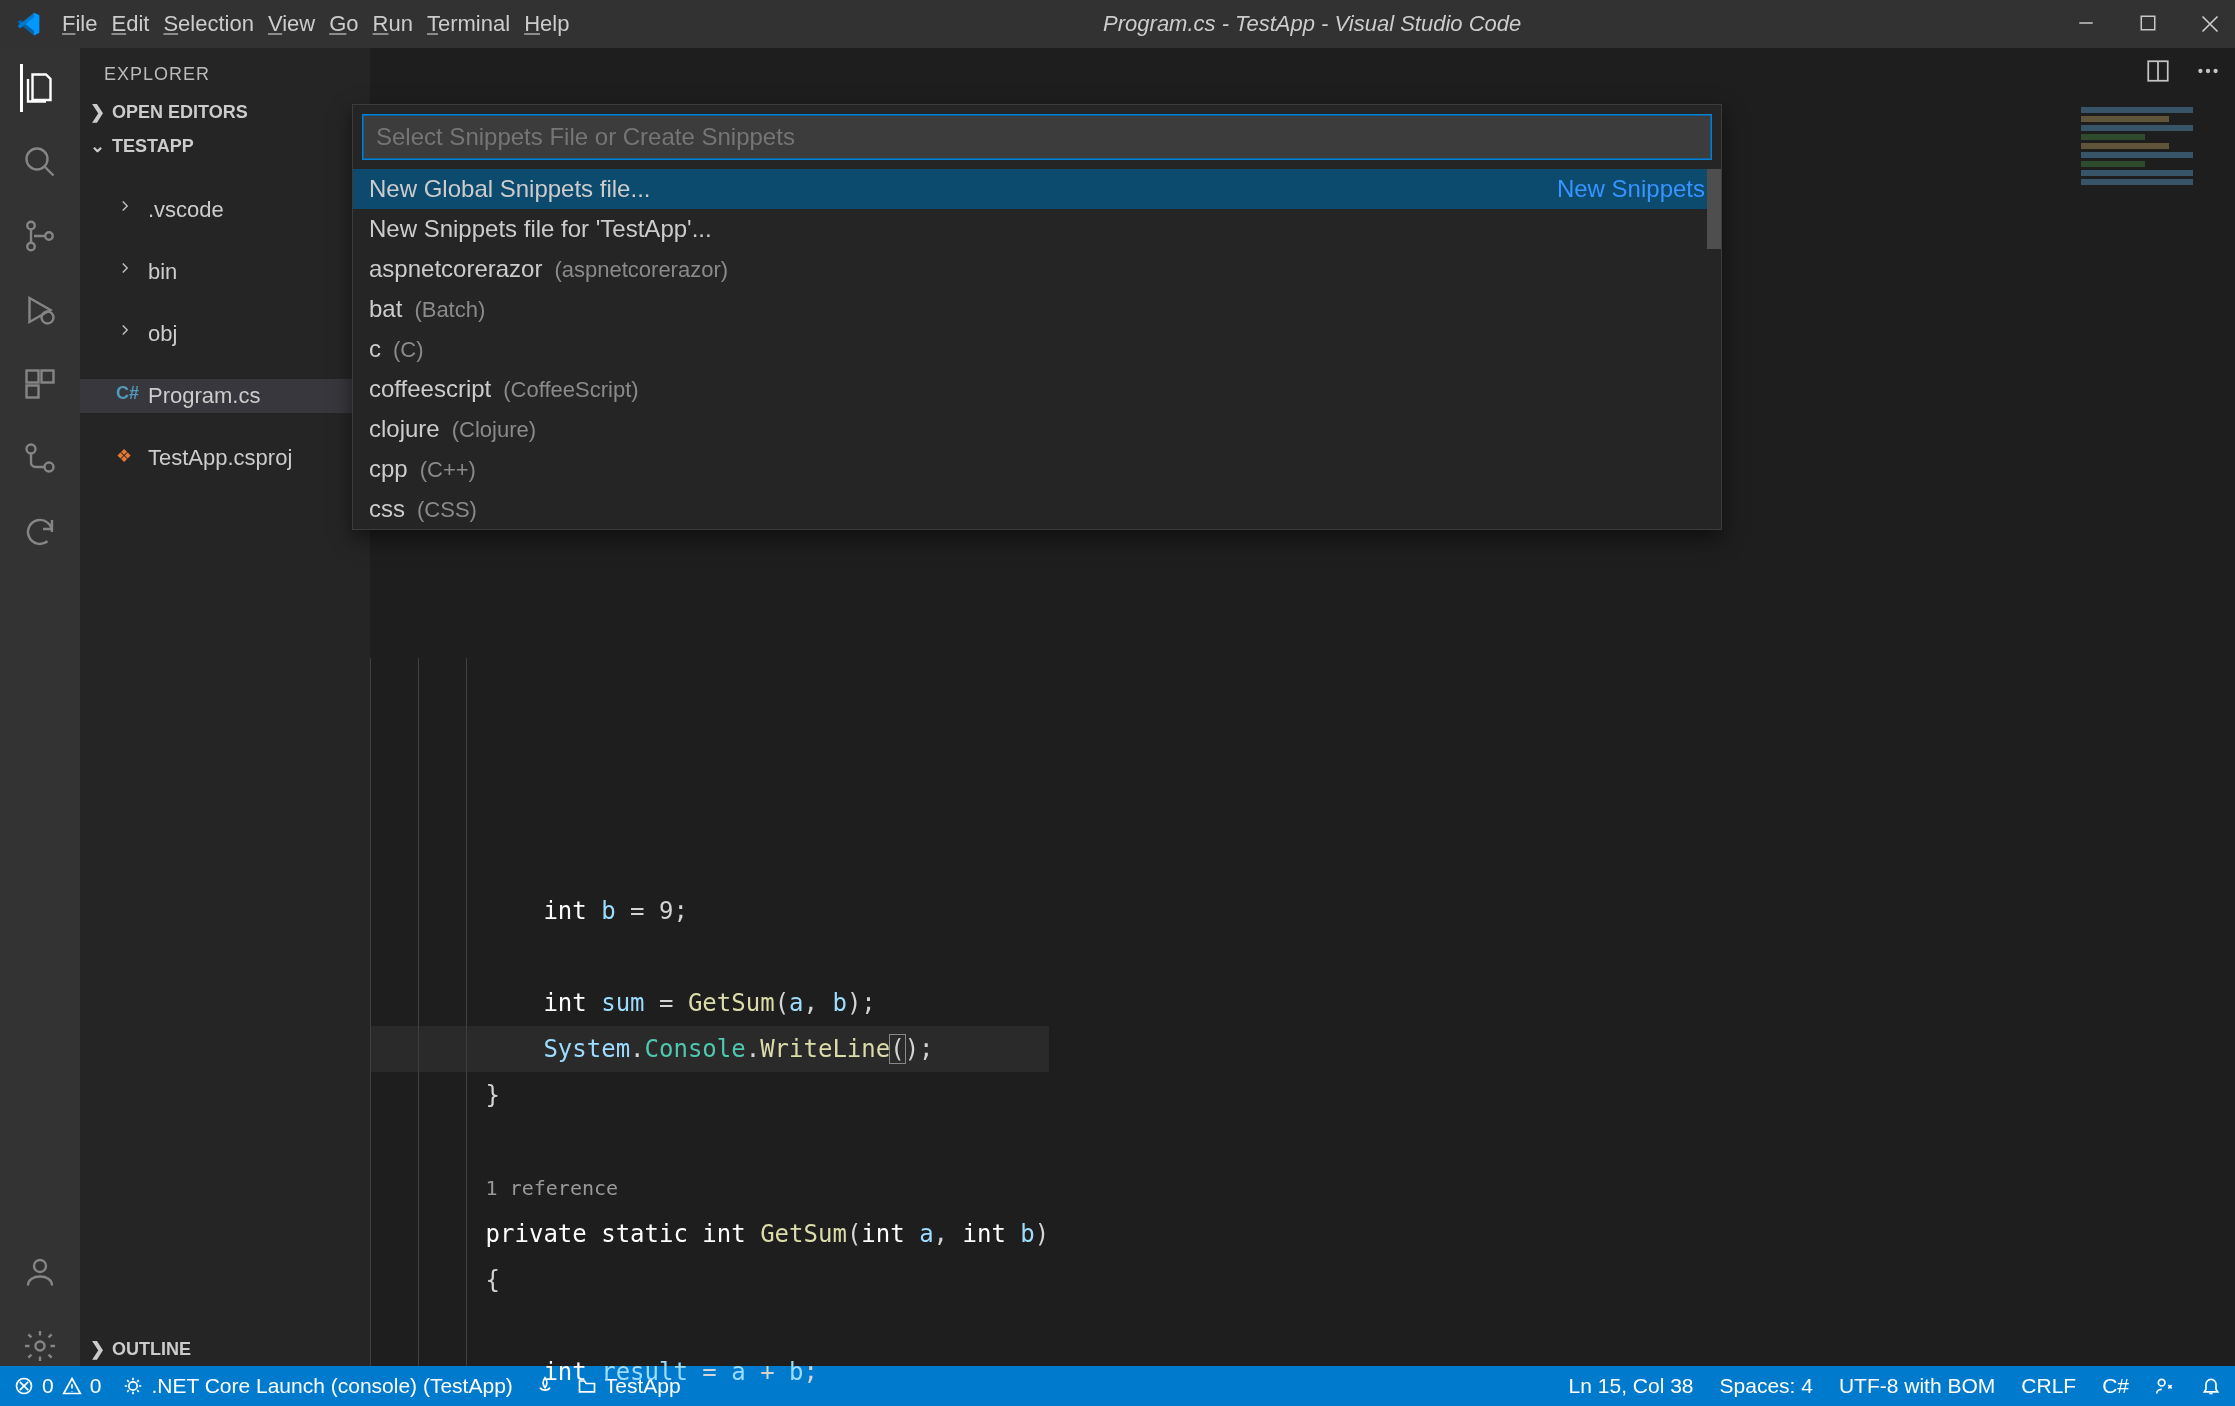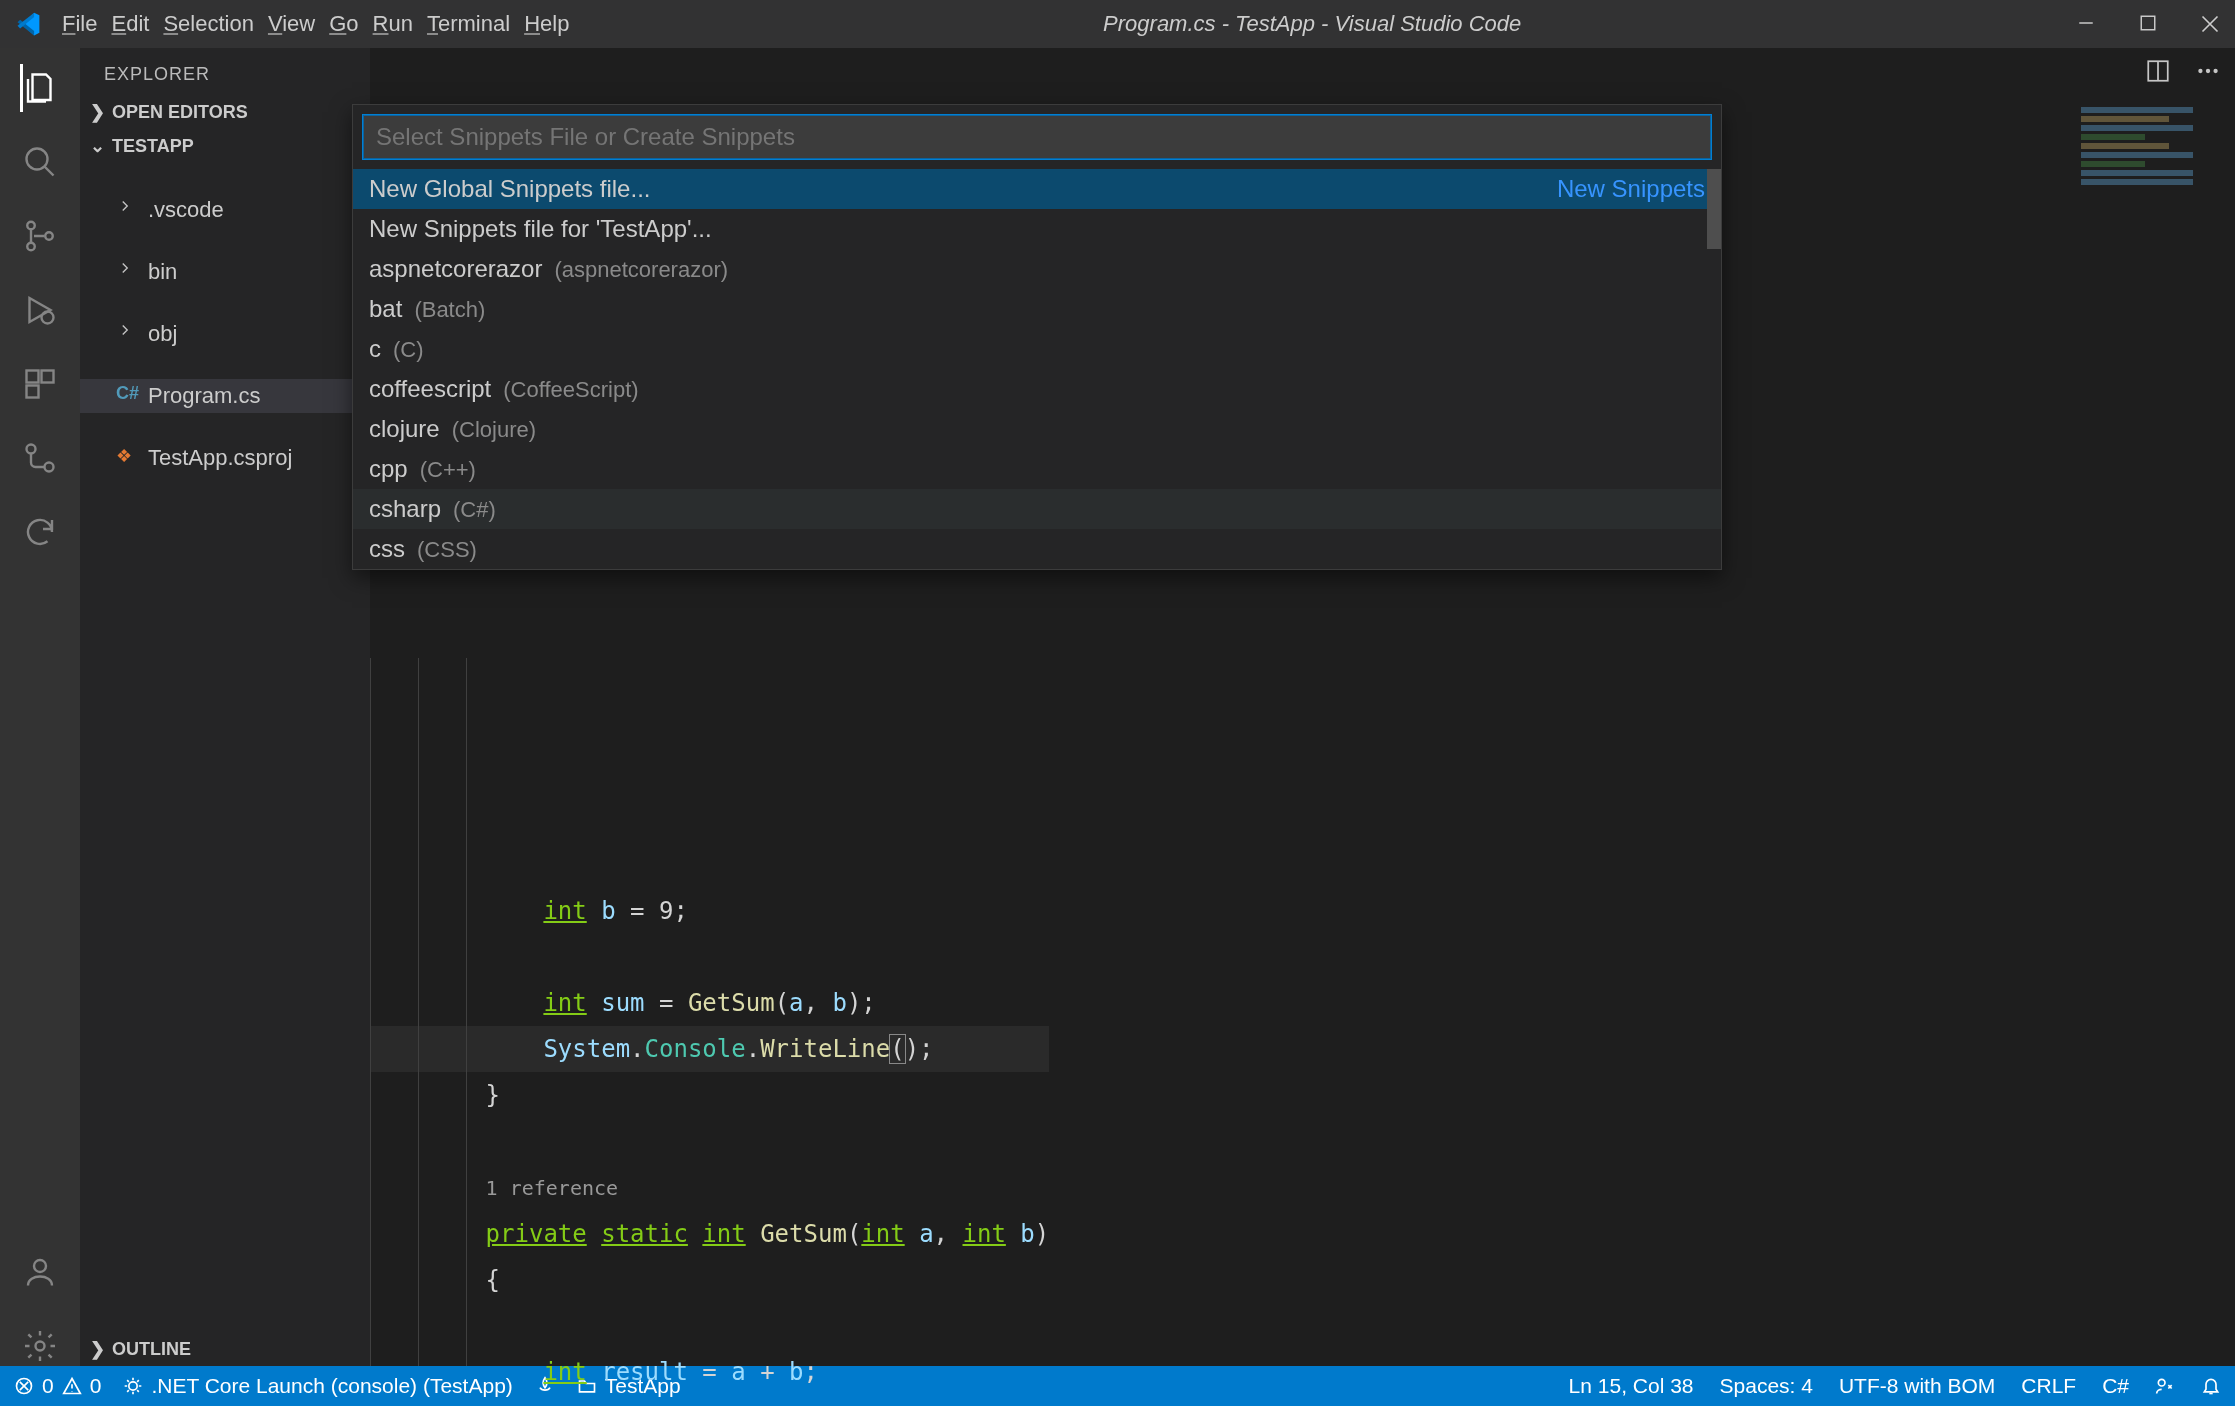--- a/index.html
+++ b/index.html
@@ -157,21 +157,21 @@
 .breakpoint { color:#e51400; margin-right:20px; }
 .code {
   font-family: Consolas, monospace;
   font-size: 24px;
   line-height: 46px;
   padding-top: 560px;
   white-space: pre;
   position: relative;
 }
 .code .guide { position:absolute; top:560px; bottom:0; width:1px; background:#404040; }
-.kw { color:#84cc16;text-decoration:underline; }
+.kw { color:#ffffff; }
 .id { color:#9cdcfe; }
 .m  { color:#dcdcaa; }
 .p  { color:#d4d4d4; }
 .op { color:#d4d4d4; }
 .t  { color:#4ec9b0; }
 .codelens { color:#999999; font-size:20px; }
 .caret-box { outline:1px solid #888; }
 .hl-line { background: #2a2a2a; }
 
 
@@ -441,26 +441,20 @@
           <div class="qi-row">
             <span class="left">
               <span>clojure</span>
               <span class="dim">(Clojure)</span>
             </span>
           </div>
           <div class="qi-row">
             <span class="left">
               <span>cpp</span>
               <span class="dim">(C++)</span>
-            </span>
-          </div>
-          <div class="qi-row hover">
-            <span class="left">
-              <span>csharp</span>
-              <span class="dim">(C#)</span>
             </span>
           </div>
           <div class="qi-row">
             <span class="left">
               <span>css</span>
               <span class="dim">(CSS)</span>
             </span>
           </div>
         </div>
     </div>

